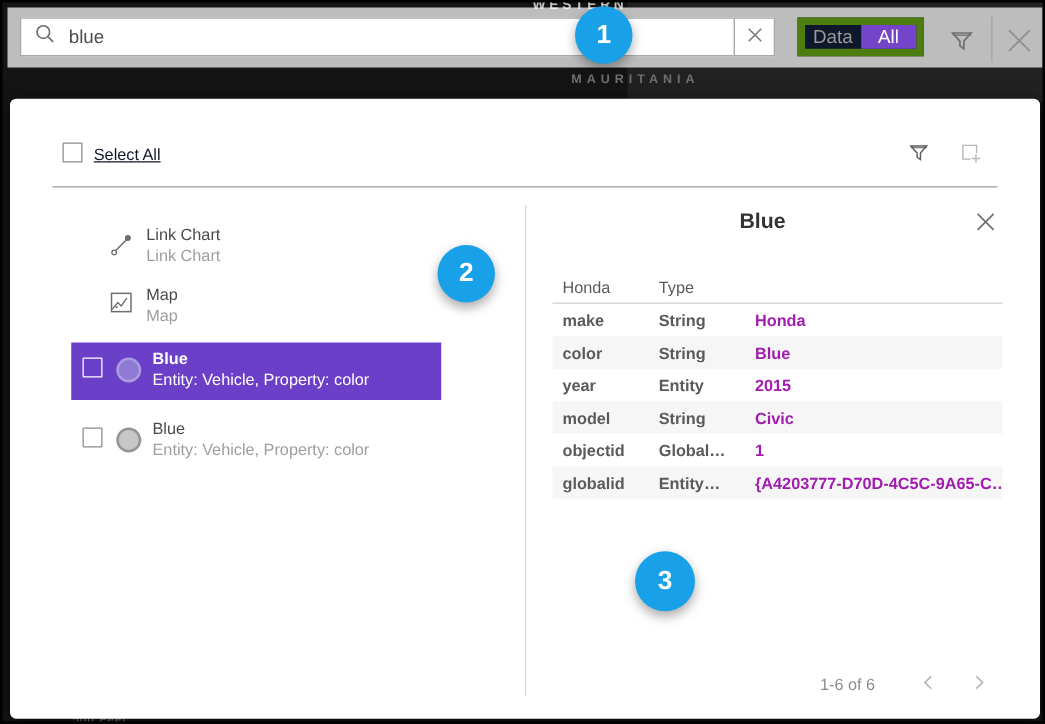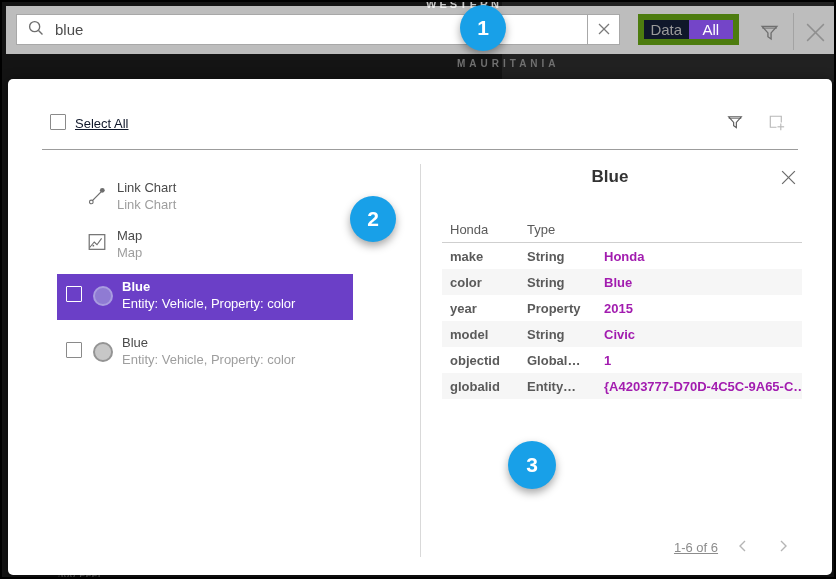--- a/index.html
+++ b/index.html
@@ -58,21 +58,21 @@
   .detail-close{position:absolute;left:772px;top:90px;cursor:pointer;}
   .grid-row{display:grid;grid-template-columns:77px 77px 1fr;align-items:center;height:26px;font-size:13px;}
   .grid-row>div{padding-left:8px;overflow:hidden;white-space:nowrap;}
   .thead{position:absolute;left:434px;top:136px;width:360px;height:28px;color:#5a5a5a;}
   .thead .grid-row{height:28px;}
   .head-line{position:absolute;left:434px;top:163px;width:360px;height:1px;background:#cfcfcf;}
   .tbody{position:absolute;left:434px;top:164px;width:360px;font-weight:bold;}
   .tbody .grid-row:nth-child(even){background:#f6f6f6;}
   .tbody .c-name,.tbody .c-type{color:#5a5a5a;}
   .tbody .c-value{color:#a21caf;}
-  .page-label{position:absolute;left:626px;top:461px;width:124px;text-align:center;font-size:13px;color:#8c8c8c;text-decoration:underline;}
+  .page-label{position:absolute;left:608px;top:461px;width:124px;text-align:center;font-size:13px;color:#8c8c8c;}
   .page-btn{position:absolute;top:460px;cursor:pointer;}
   .page-prev{left:728px;} .page-next{left:768px;}
   
   .callout{position:absolute;z-index:10;border-radius:50%;background:#18a0e8;
     display:flex;align-items:center;justify-content:center;color:#fff;font-weight:bold;
     font-size:21px;box-shadow:0 4px 9px rgba(0,0,0,.35);}
   .c1{left:458px;top:3px;width:46px;height:46px;}
   .c2{left:348px;top:194px;width:46px;height:46px;}
   .c3{left:506px;top:439px;width:48px;height:48px;}
 </style>
@@ -194,21 +194,21 @@
         <div class="c-type">String</div>
         <div class="c-value">Honda</div>
       </div>
       <div class="grid-row">
         <div class="c-name">color</div>
         <div class="c-type">String</div>
         <div class="c-value">Blue</div>
       </div>
       <div class="grid-row">
         <div class="c-name">year</div>
-        <div class="c-type">Property</div>
+        <div class="c-type">Entity</div>
         <div class="c-value">2015</div>
       </div>
       <div class="grid-row">
         <div class="c-name">model</div>
         <div class="c-type">String</div>
         <div class="c-value">Civic</div>
       </div>
       <div class="grid-row">
         <div class="c-name">objectid</div>
         <div class="c-type">Global…</div>

